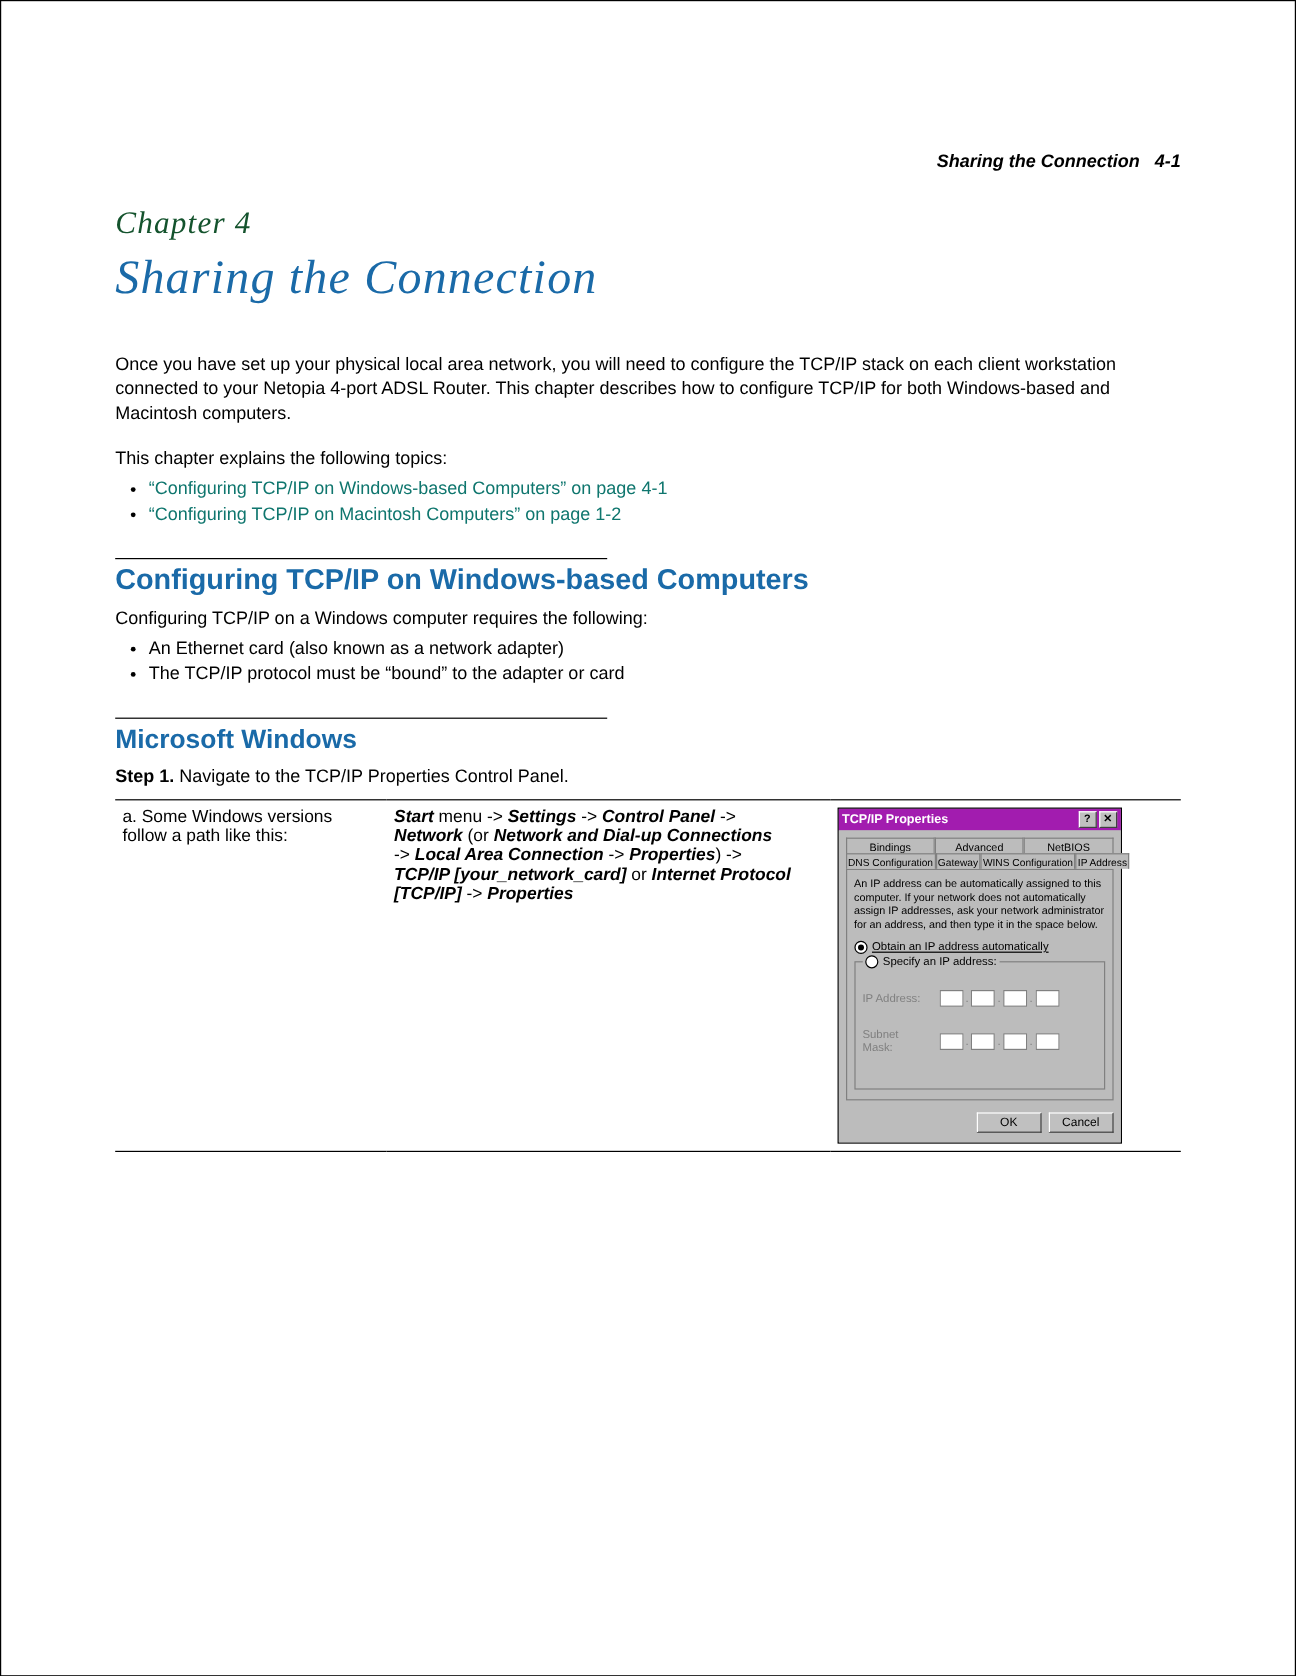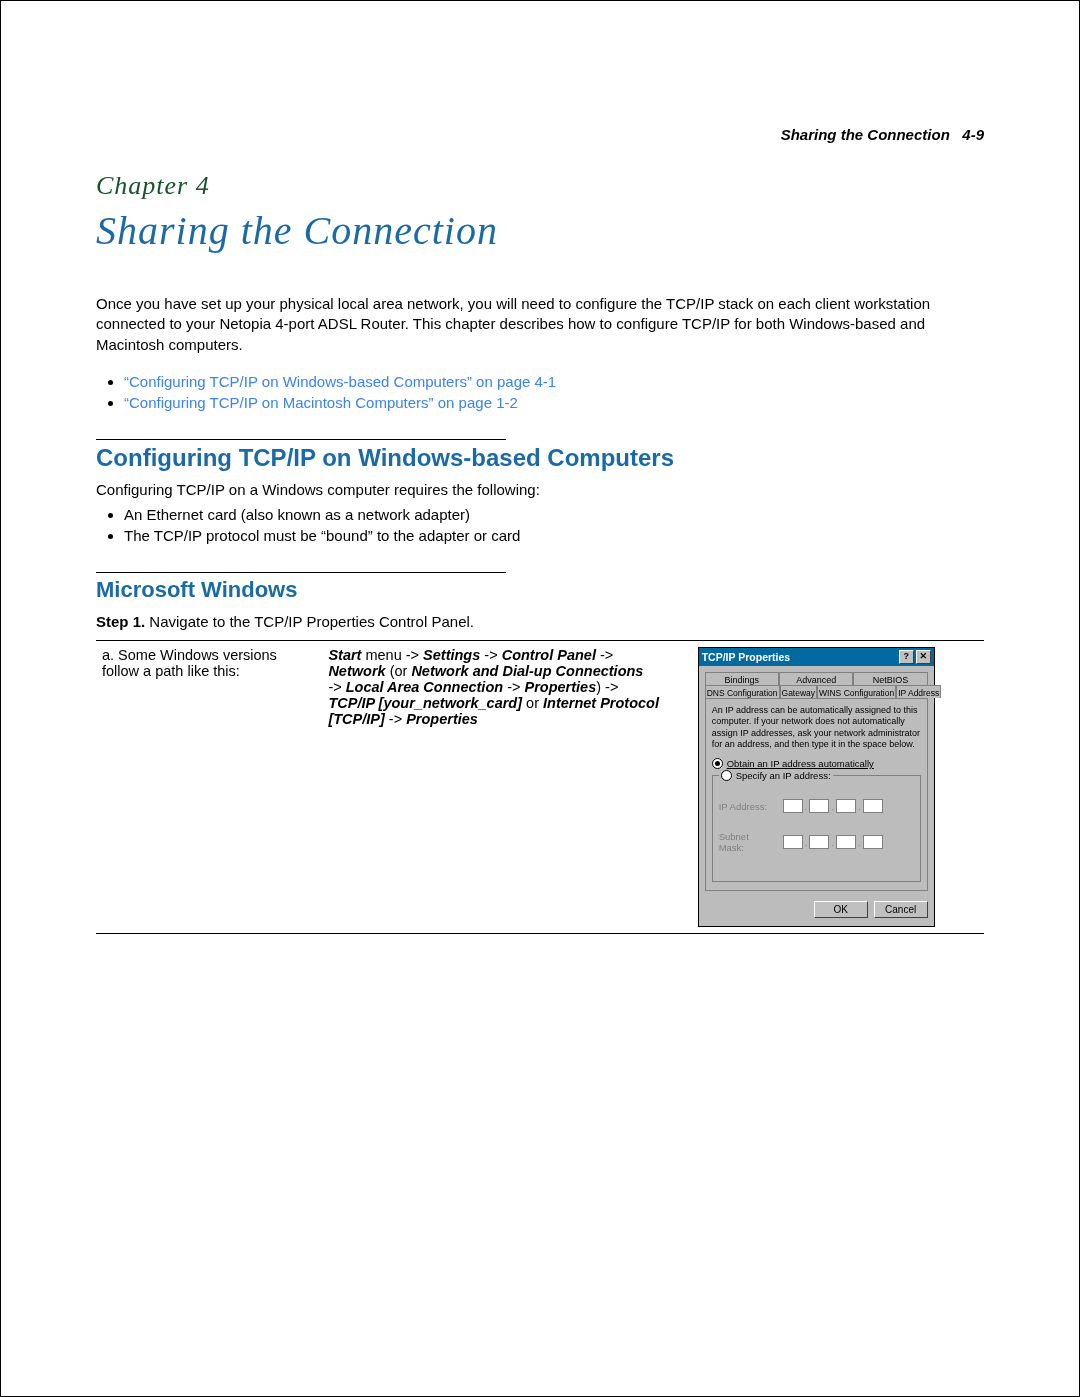--- a/index.html
+++ b/index.html
@@ -47,21 +47,21 @@
     margin: 10px 0 18px 0;
   }
   .bullet-list {
     margin: 6px 0 24px 0;
     padding-left: 28px;
   }
   .bullet-list li {
     margin: 4px 0;
   }
   .xref {
-    color: #3b82f6;
+    color: #0f766e;
   }
   .section-rule {
     border-top: 1px solid #000;
     width: 410px;
     margin: 28px 0 4px 0;
   }
   .section-h1 {
     font-family: Arial, Helvetica, sans-serif;
     color: #1a6aa8;
     font-weight: bold;
@@ -100,21 +100,21 @@
 
   
   .dlg {
     width: 235px;
     border: 1px solid #000;
     font-family: "MS Sans Serif", Tahoma, sans-serif;
     font-size: 10px;
     background: #bcbcbc;
   }
   .dlg-title {
-    background: #0369a1;
+    background: #a21caf;
     color: #fff;
     font-weight: bold;
     display: flex;
     align-items: center;
     justify-content: space-between;
     padding: 2px 3px;
     font-size: 10.5px;
   }
   .dlg-title-btns { display: flex; gap: 2px; }
   .dlg-btn {
@@ -182,27 +182,28 @@
     font-size:10px; padding:2px 0;
   }
 </style>
 </head>
 <body>
 
 <div class="page">
 
   <div class="running-header">
     <span>Sharing the Connection</span>&nbsp;&nbsp;
-    <span>4-9</span>
+    <span>4-1</span>
   </div>
 
   <div class="chapter-label">Chapter 4</div>
   <div class="chapter-title">Sharing the Connection</div>
 
   <p class="body-text">Once you have set up your physical local area network, you will need to configure the TCP/IP stack on each client workstation connected to your Netopia 4-port ADSL Router. This chapter describes how to configure TCP/IP for both Windows-based and Macintosh computers.</p>
+  <p class="body-text" style="margin-bottom:6px;">This chapter explains the following topics:</p>
 
   <ul class="bullet-list">
     <li><span class="xref">“Configuring TCP/IP on Windows-based Computers” on page 4-1</span></li>
     <li><span class="xref">“Configuring TCP/IP on Macintosh Computers” on page 1-2</span></li>
   </ul>
 
   <div class="section-rule"></div>
   <div class="section-h1">Configuring TCP/IP on Windows-based Computers</div>
   <p class="body-text" style="margin:6px 0 4px 0;">Configuring TCP/IP on a Windows computer requires the following:</p>
   <ul class="bullet-list" style="margin-bottom:18px;">

